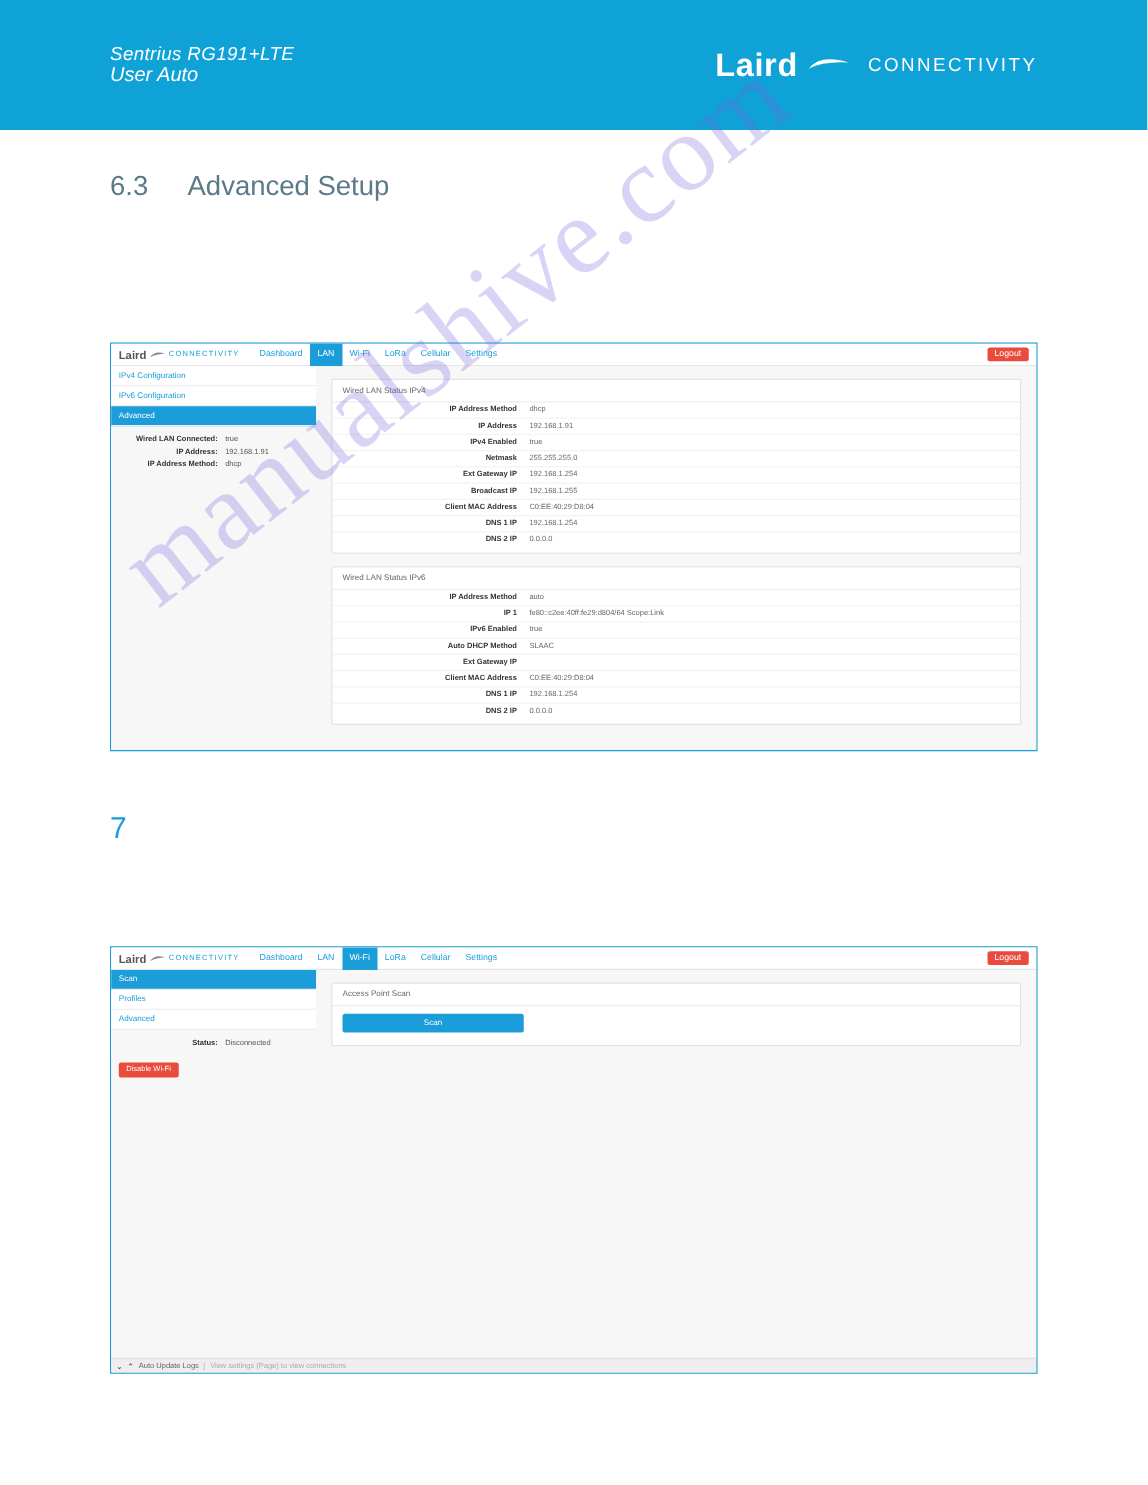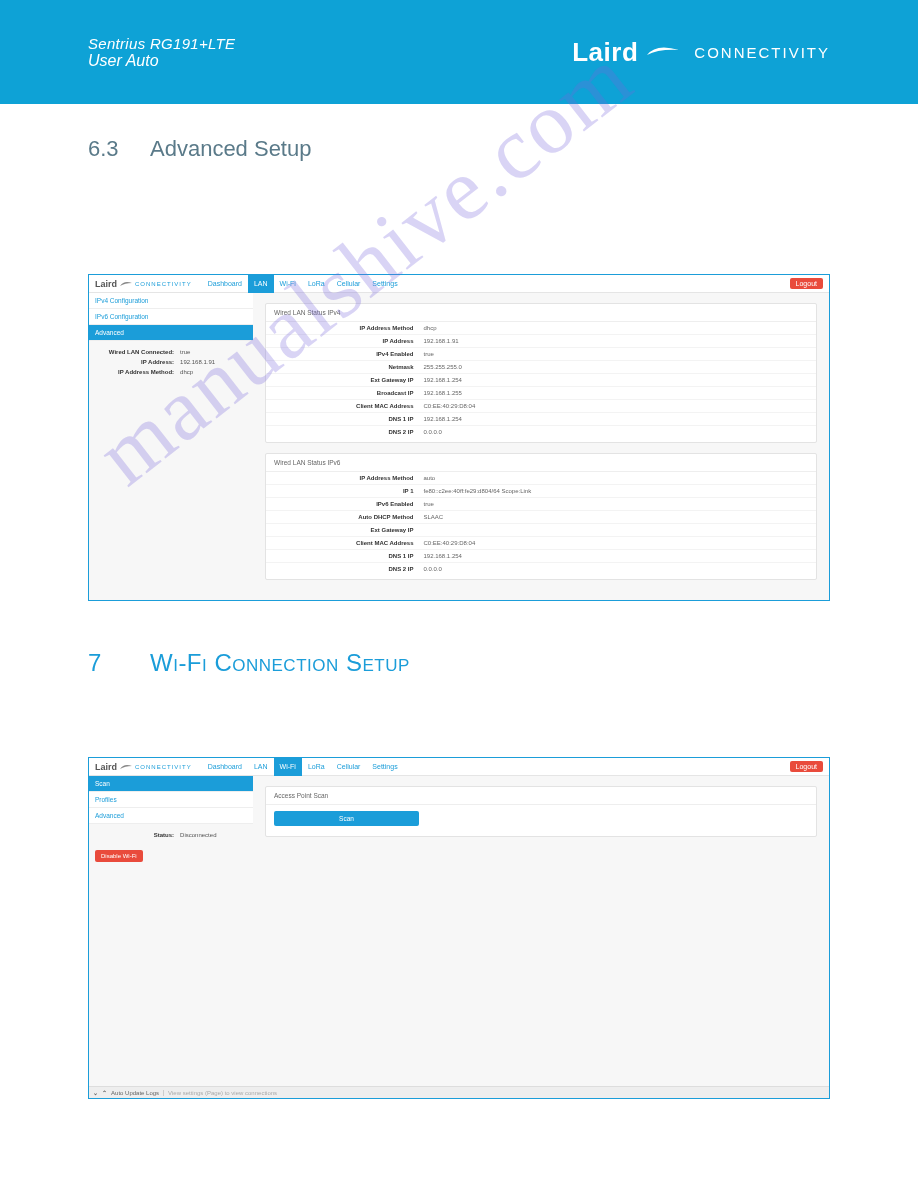--- a/index.html
+++ b/index.html
@@ -246,21 +246,20 @@
                 <span class="val">0.0.0.0</span>
               </div>
             </div>
         </div>
       </div>
     </div>
   </div>
 
   <div class="section-heading big">
     <span class="num">7</span>
-    <span>Wi-Fi Connection Setup</span>
   </div>
 
   <div class="screenshot">
     <div class="app-nav">
       <div class="brand">
         <span class="brand-name">Laird</span>
         <svg width="12" height="8" viewBox="0 0 12 8">
             <path d="M0 6 Q 4 0 12 3 Q 5 3 0 6 Z" fill="#888"></path>
           </svg>
         <span class="brand-conn">CONNECTIVITY</span>

